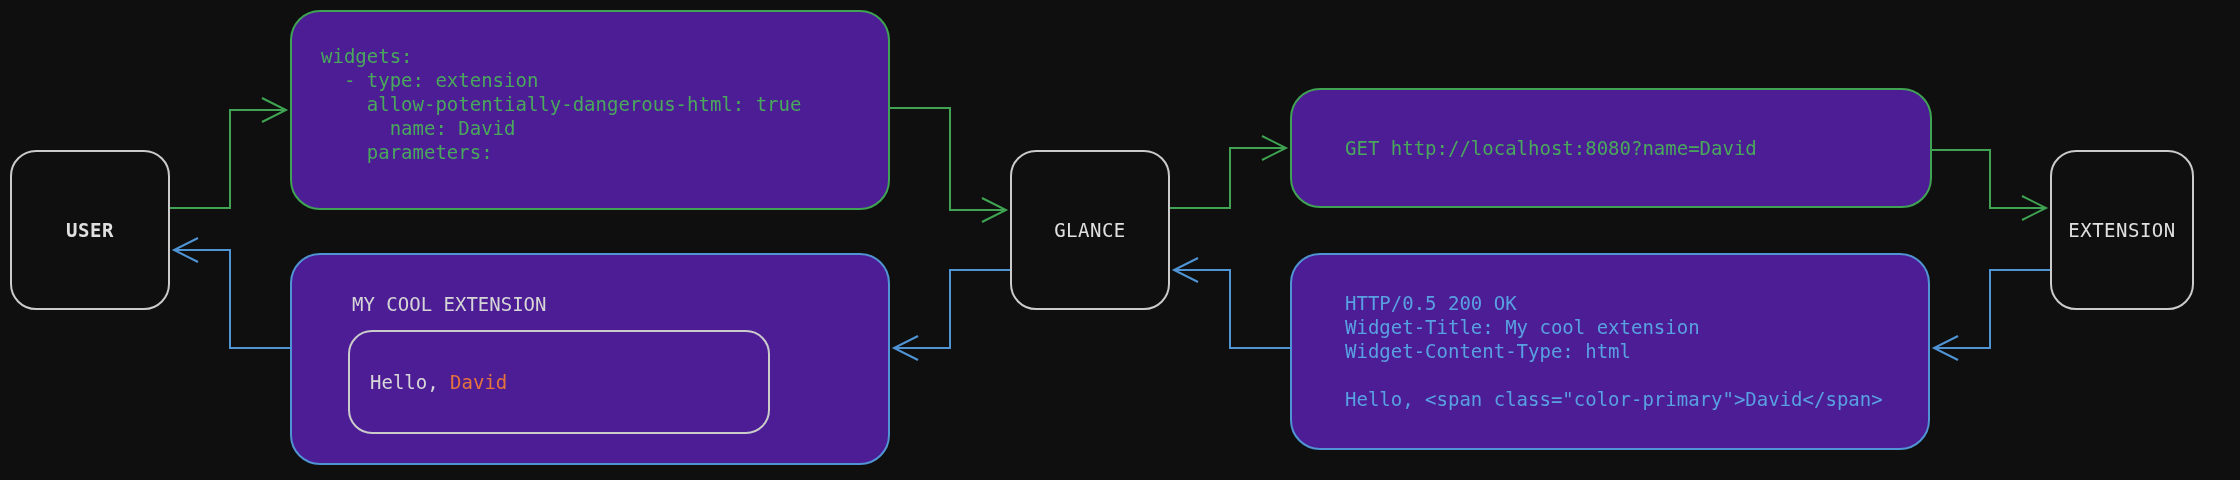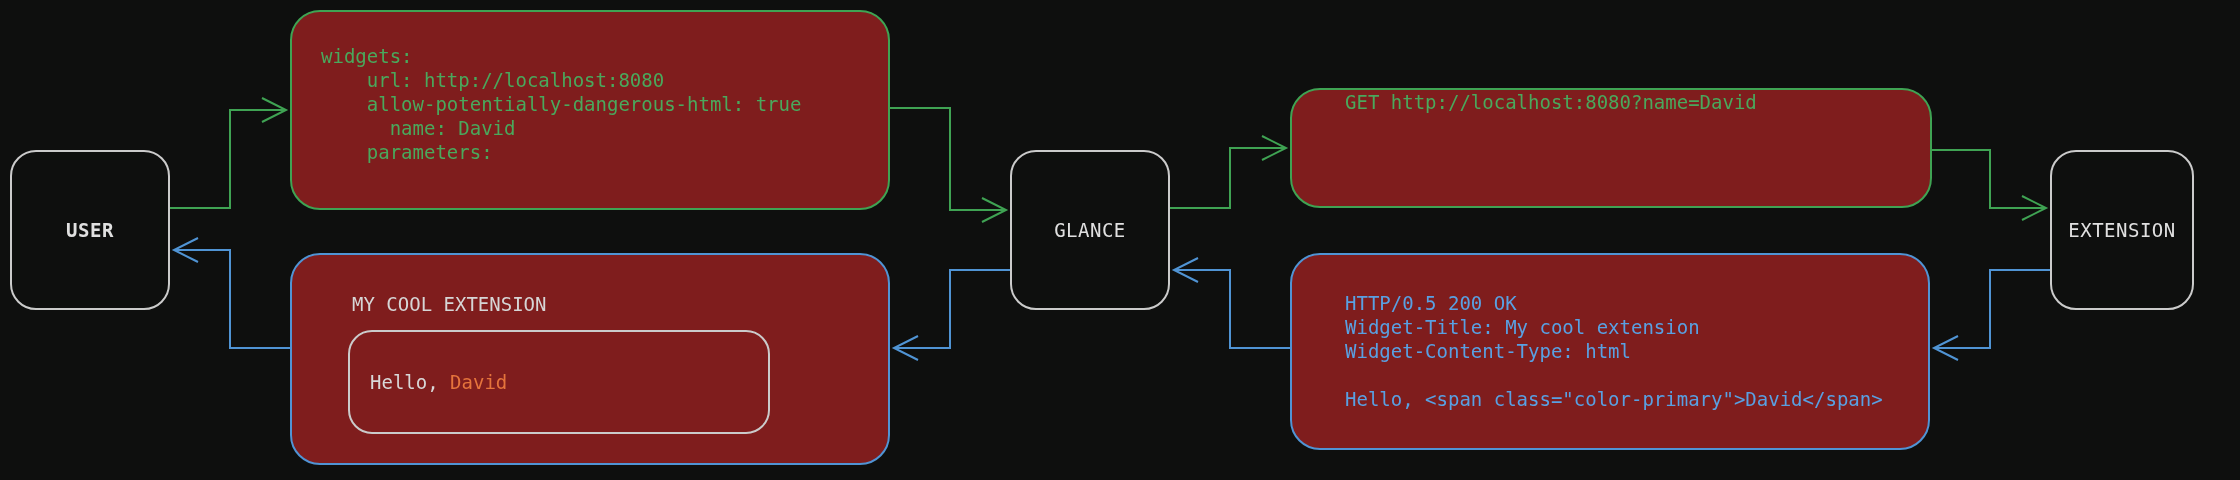--- a/index.html
+++ b/index.html
@@ -9,26 +9,26 @@
   }
   .wires{position:absolute;left:0;top:0;}
   .wire{fill:none;stroke-width:2px;}
   .wire.g{stroke:#3fa353;}
   .wire.b{stroke:#5094d4;}
   .node{
     position:absolute;box-sizing:border-box;border:2px solid #cbcbcb;border-radius:26px;
     display:flex;align-items:center;justify-content:center;
     color:#e0e0e0;font-size:19px;letter-spacing:0.5px;background:#0e0f0e;
   }
-  .box{position:absolute;box-sizing:border-box;border-radius:30px;font-size:19px;line-height:24px;background:#7f1d1d;}
+  .box{position:absolute;box-sizing:border-box;border-radius:30px;font-size:19px;line-height:24px;background:#4c1d95;}
   .box.green{border:2px solid #3fa353;color:#4aa85c;}
   .box.blue{border:2px solid #5094d4;color:#59a0e2;}
   .code-line{white-space:pre;min-height:24px;}
   .config-box{left:290px;top:10px;width:600px;height:200px;padding:32px 0 0 29px;}
-  .request-box{left:1290px;top:88px;width:642px;height:120px;display:flex;align-items:flex-start;padding-left:53px;}
+  .request-box{left:1290px;top:88px;width:642px;height:120px;display:flex;align-items:center;padding-left:53px;}
   .response-box{left:1290px;top:253px;width:640px;height:197px;padding:36px 0 0 53px;}
   .widget-box{left:290px;top:253px;width:600px;height:212px;}
   .widget-title{position:absolute;left:60px;top:37px;color:#d6d6d6;white-space:pre;}
   .inner-box{
     position:absolute;left:56px;top:75px;width:422px;height:104px;box-sizing:border-box;
     border:2px solid #cbcbcb;border-radius:24px;display:flex;align-items:center;
     padding-left:20px;color:#d8d8d8;white-space:pre;
   }
   .name-highlight{color:#e5743c;}
   .node-user{left:10px;top:150px;width:160px;height:160px;font-weight:bold;}
@@ -66,21 +66,21 @@
   </div>
   <div class="node node-glance">
     <span>GLANCE</span>
   </div>
   <div class="node node-extension">
     <span>EXTENSION</span>
   </div>
 
   <div class="box green config-box">
     <div class="code-line">widgets:</div>
-    <div class="code-line">    url: http://localhost:8080</div>
+    <div class="code-line">  - type: extension</div>
     <div class="code-line">    allow-potentially-dangerous-html: true</div>
     <div class="code-line">      name: David</div>
     <div class="code-line">    parameters:</div>
   </div>
 
   <div class="box green request-box">
     <div class="code-line">GET http://localhost:8080?name=David</div>
   </div>
 
   <div class="box blue response-box">

